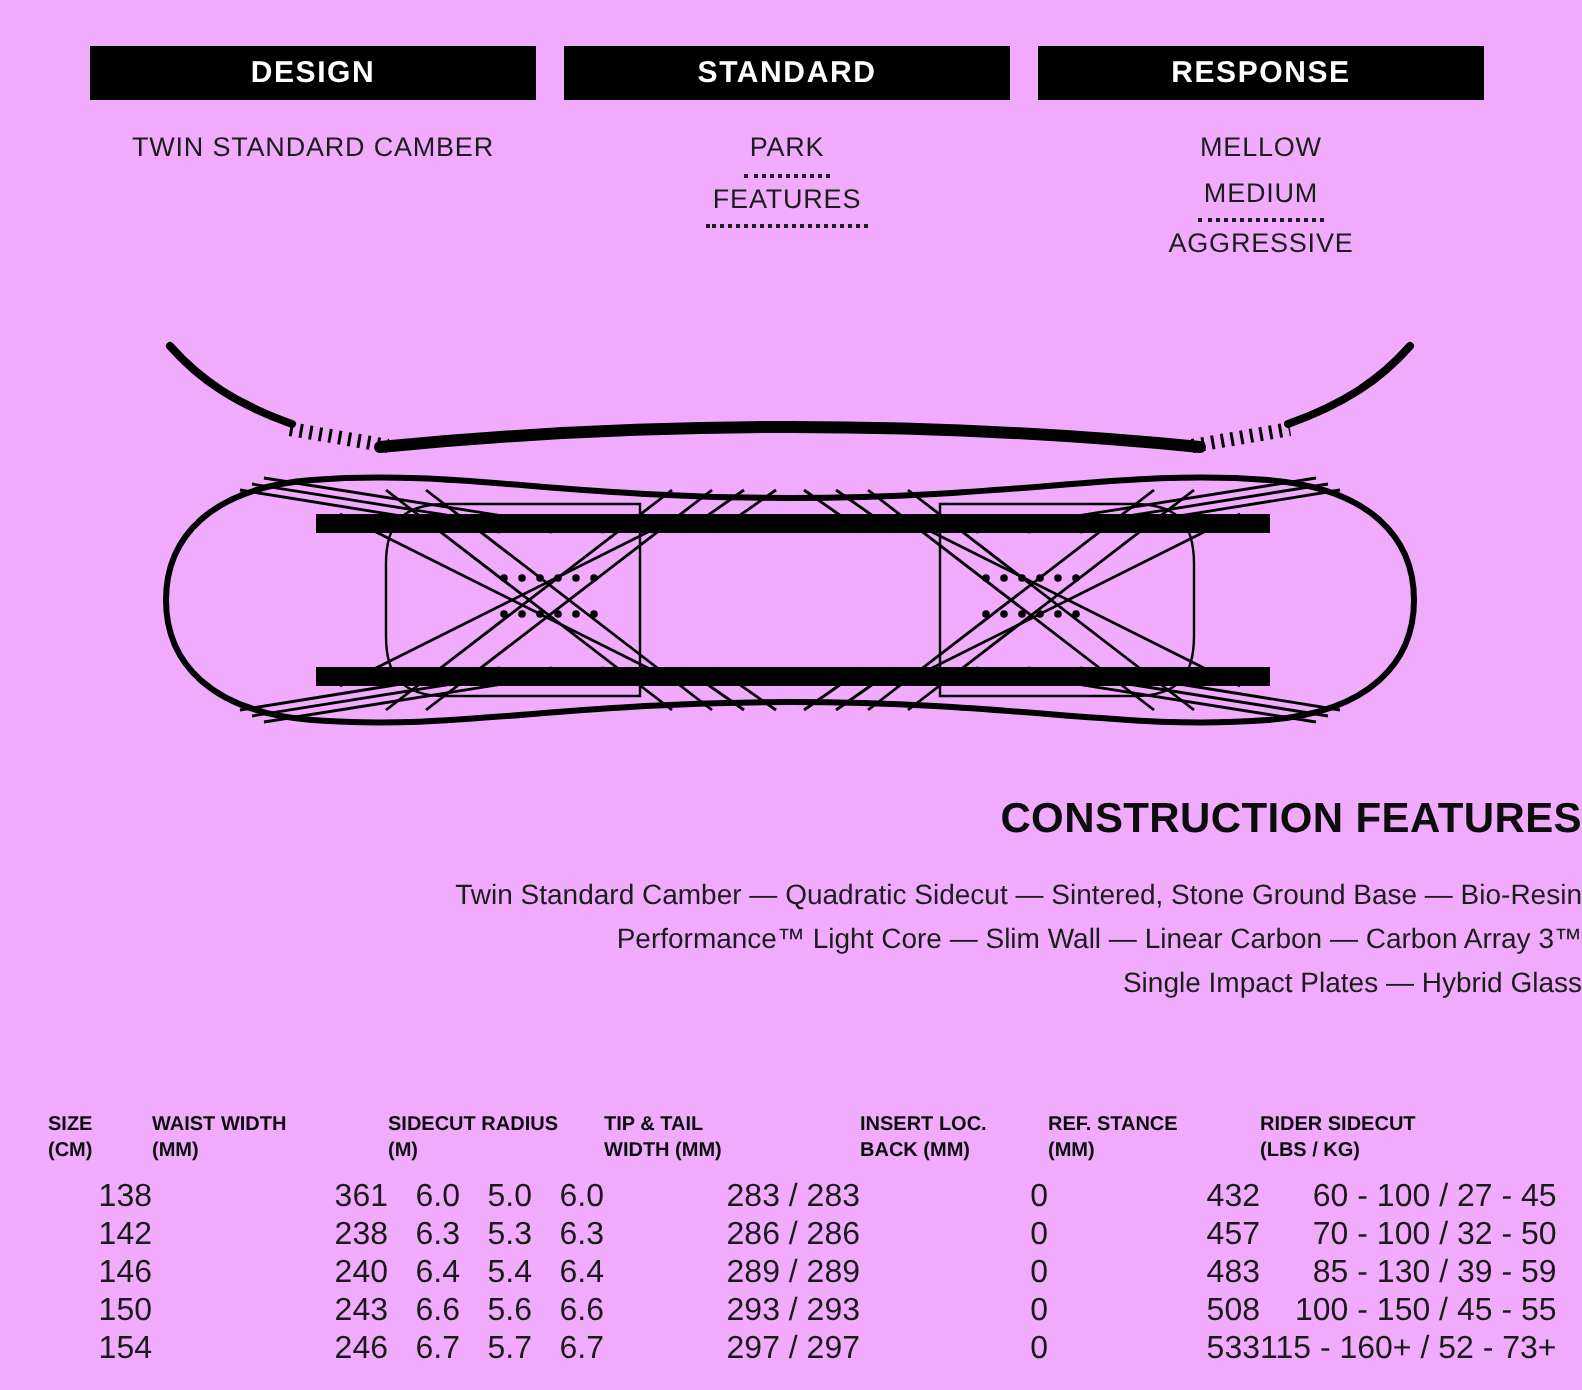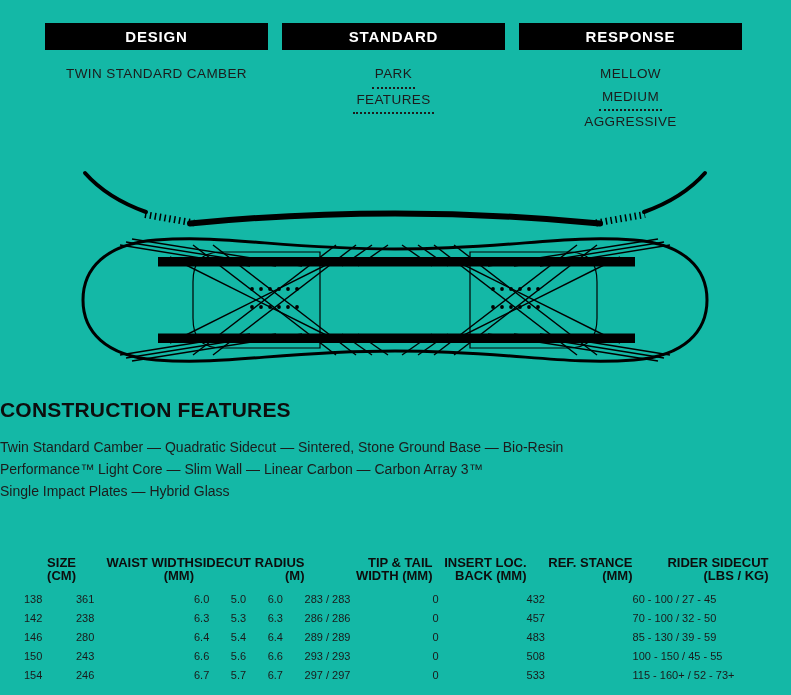--- a/index.html
+++ b/index.html
@@ -1,47 +1,47 @@
 <!DOCTYPE html>
 <html><head>
 <meta charset="utf-8">
 <style>
   html,body { margin:0; padding:0; background:#ffffff; }
   #sheet {
-    position:relative; width:791px; height:695px; background:#14b8a6;
+    position:relative; width:791px; height:695px; background:#f0abfc;
     font-family:"Liberation Sans", sans-serif; color:#111; overflow:hidden;
   }
   
   .attr-row { position:absolute; top:23px; left:45px; width:697px; display:flex; gap:14px; }
   .attr-col { flex:1; text-align:center; }
   .attr-bar {
     background:#000; color:#fff; height:27px; line-height:27px;
     font-weight:700; font-size:15px; letter-spacing:0.8px;
   }
   .attr-items { margin-top:13px; }
   .attr-item { line-height:22.5px; font-size:13.5px; letter-spacing:0.4px; color:#1c1c1c; }
   .attr-label { display:inline-block; }
   .attr-label.dotted { border-bottom:2px dotted #1c1c1c; padding:0 3px 1px; }
   
   .camber  { position:absolute; top:166px; left:80px; width:630px; height:66px; }
   .topview { position:absolute; top:233px; left:80px; width:630px; height:140px; }
   
-  .construction { position:absolute; top:398px; left:0; width:791px; text-align:left; }
+  .construction { position:absolute; top:398px; left:0; width:791px; text-align:right; }
   .construction h2 { margin:0; font-size:21px; font-weight:700; letter-spacing:0.2px; color:#0d0d0d; }
   .construction p  { margin:0; font-size:14px; line-height:22px; color:#1c1c1c; }
   .construction p:first-of-type { margin-top:14px; }
   
   .specs { position:absolute; top:556px; left:24px; border-collapse:collapse; table-layout:fixed; }
   .specs th {
-    font-size:13px; line-height:13px; font-weight:700; color:#0d0d0d;
-    padding:0 0 7px 0; text-align:right; white-space:nowrap; vertical-align:top;
+    font-size:10px; line-height:13px; font-weight:700; color:#0d0d0d;
+    padding:0 0 7px 0; text-align:left; white-space:nowrap; vertical-align:top;
   }
   .specs th span { display:block; }
   .specs td {
-    font-size:11px; height:19px; padding:0; text-align:left;
+    font-size:16px; height:19px; padding:0; text-align:right;
     white-space:nowrap; color:#1a1a1a;
   }
 </style>
 </head>
 <body>
 
 <div id="sheet">
 
   <div class="attr-row">
     <section class="attr-col">
@@ -234,21 +234,21 @@
     <td>6.3</td>
     <td>5.3</td>
     <td>6.3</td>
     <td>286 / 286</td>
     <td>0</td>
     <td>457</td>
     <td>70 - 100 / 32 - 50</td>
   </tr>
         <tr>
     <td>146</td>
-    <td>280</td>
+    <td>240</td>
     <td>6.4</td>
     <td>5.4</td>
     <td>6.4</td>
     <td>289 / 289</td>
     <td>0</td>
     <td>483</td>
     <td>85 - 130 / 39 - 59</td>
   </tr>
         <tr>
     <td>150</td>

